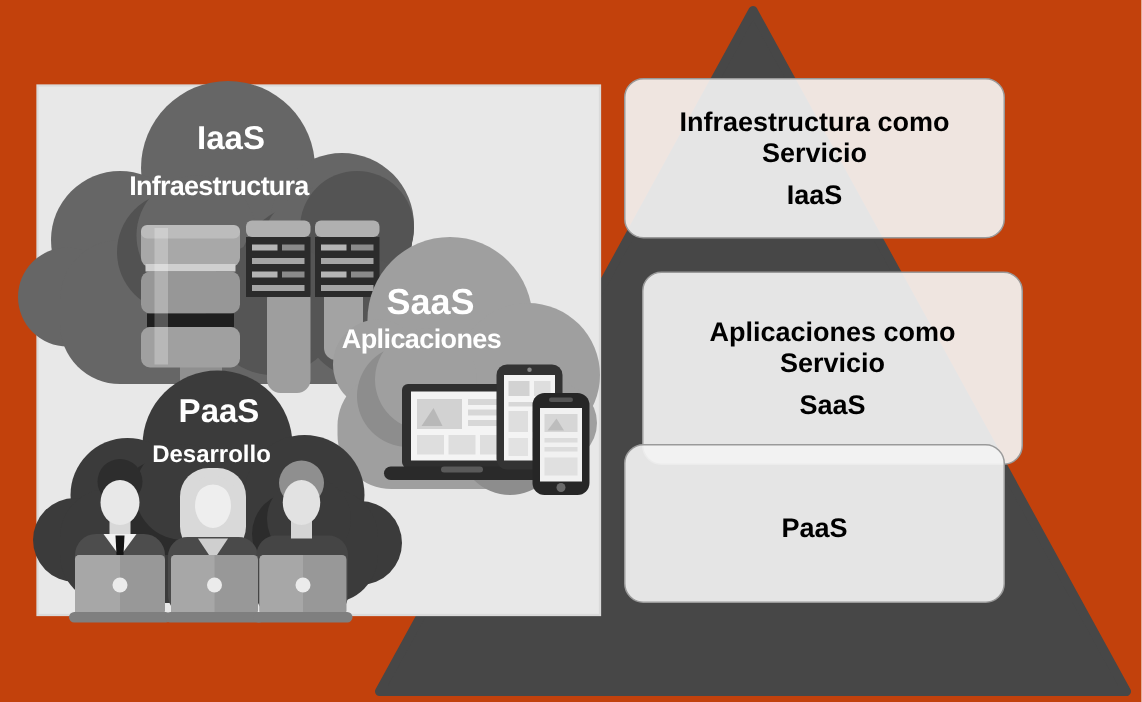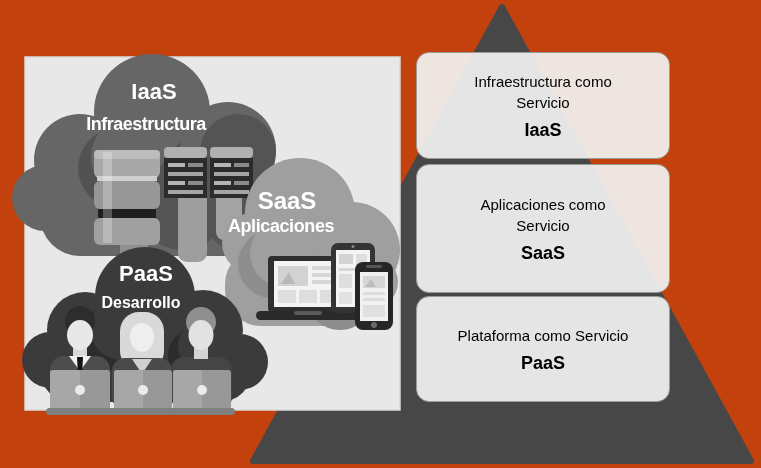--- a/index.html
+++ b/index.html
@@ -18,24 +18,24 @@
   .ct-paas-l{font-size:16px;}
   
   .pbox{
     position:absolute;left:416px;width:254px;z-index:2;box-sizing:border-box;
     background:rgba(243,243,243,0.92);
     border:1px solid #9a9a9a;border-radius:13px;
     display:flex;flex-direction:column;align-items:center;justify-content:center;
     text-align:center;color:#000;
   }
   .pbox-1{top:52px;height:107px;}
-  .pbox-2{top:164px;height:129px;}
+  .pbox-2{top:181px;height:129px;margin-left:12px;}
   .pbox-3{top:296px;height:106px;}
   .pbox-title{
-    font-size:15px;font-weight:normal;line-height:21px;white-space:pre-line;
+    font-size:18px;font-weight:bold;line-height:21px;white-space:pre-line;
   }
   .pbox-acr{font-size:18px;font-weight:bold;margin-top:7px;}
 </style>
 </head>
 <body>
 
 <div class="canvas">
 
   <svg width="761" height="468" viewBox="0 0 761 468">
 
@@ -216,17 +216,16 @@
     <div class="pbox-title">Infraestructura como
 Servicio</div>
     <div class="pbox-acr">IaaS</div>
   </div>
   <div class="pbox pbox-2">
     <div class="pbox-title">Aplicaciones como
 Servicio</div>
     <div class="pbox-acr">SaaS</div>
   </div>
   <div class="pbox pbox-3">
-    <div class="pbox-title">Plataforma como Servicio</div>
     <div class="pbox-acr">PaaS</div>
   </div>
 
 </div>
 
 </body></html>

